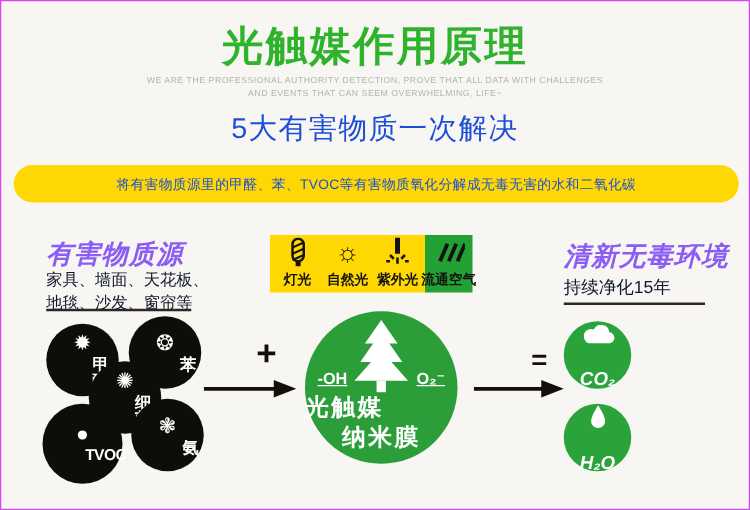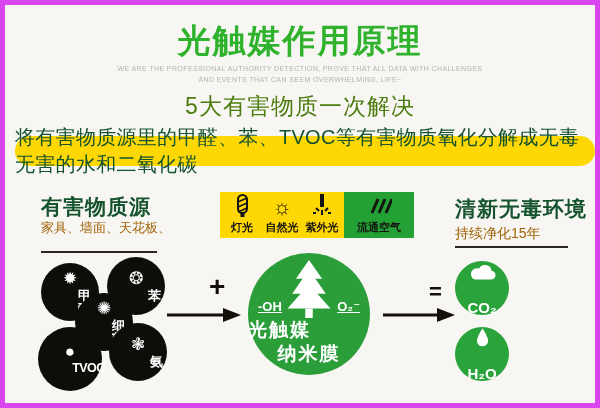--- a/index.html
+++ b/index.html
@@ -1,43 +1,43 @@
 <!DOCTYPE html>
 <html><head>
 <meta charset="utf-8">
 <style>
   html,body{margin:0;padding:0;background:#e8e7e4;}
   *{box-sizing:border-box;font-family:"Liberation Sans","DejaVu Sans",sans-serif;}
   .canvas{
     position:relative;width:600px;height:408px;margin:0 auto;
-    background:#f7f6f3;border:5px solid #d946ef;overflow:hidden;
+    background:#f7f6f3;border:1px solid #d946ef;overflow:hidden;
   }
   
   .title{
     position:absolute;top:14px;left:0;width:100%;text-align:center;
     font-size:33px;font-weight:700;color:#2fb32c;letter-spacing:2px;margin:0;
   }
   .tagline{
     position:absolute;top:58px;left:0;width:100%;text-align:center;
     font-size:7px;color:#b5b3af;letter-spacing:.4px;line-height:1.6;
   }
   .subtitle{
     position:absolute;top:86px;left:0;width:100%;text-align:center;
-    font-size:23px;font-weight:500;color:#4d7c0f;letter-spacing:1px;
+    font-size:23px;font-weight:500;color:#1d4ed8;letter-spacing:1px;
   }
   
   .banner{
     position:absolute;top:131px;left:10px;width:580px;height:30px;
     background:#ffd803;border-radius:16px;
     display:flex;align-items:center;justify-content:center;
-    font-size:20px;font-weight:500;color:#14532d;letter-spacing:.3px;
-  }
-  
-  .sec-head{position:absolute;font-size:21px;font-weight:700;color:#14532d;letter-spacing:1px;}
-  .sec-desc{position:absolute;font-size:13px;font-weight:500;color:#a16207;line-height:1.35;}
+    font-size:11px;font-weight:500;color:#1d4ed8;letter-spacing:.3px;
+  }
+  
+  .sec-head{position:absolute;font-size:21px;font-weight:700;color:#8b5cf6;letter-spacing:1px;font-style:italic;}
+  .sec-desc{position:absolute;font-size:13px;font-weight:500;color:#0f172a;line-height:1.35;}
   .rule{position:absolute;height:2px;background:#2b2722;}
   
   .pill{
     position:absolute;width:58px;height:58px;border-radius:50%;background:#0f0d0a;
     color:#fff;display:flex;flex-direction:column;align-items:center;justify-content:center;
     line-height:1;
   }
   .pill .g{font-size:17px;margin-bottom:2px;}
   .pill .t{font-size:13px;font-weight:700;letter-spacing:0;margin-left:37px;}
   .pill.big{width:64px;height:64px;}
@@ -48,57 +48,58 @@
   
   .strip{position:absolute;left:215px;top:187px;height:46px;display:flex;}
   .strip .seg-yellow{background:#ffd803;display:flex;padding:0 2px;}
   .strip .seg-green{background:#23a134;display:flex;}
   .cond{
     width:40px;display:flex;flex-direction:column;align-items:center;
     justify-content:flex-end;padding-bottom:3px;
   }
   .cond .ci{flex:1;display:flex;align-items:center;justify-content:center;color:#151310;}
   .cond .cl{font-size:11px;font-weight:700;color:#151310;white-space:nowrap;}
-  .cond.air{width:70px;text-align:center;}
+  .cond.air{width:38px;text-align:center;}
   .sun-glyph{font-size:21px;line-height:1;}
   
   .catalyst{
     position:absolute;left:243px;top:248px;width:122px;height:122px;border-radius:50%;
     background:#2b9e3a;color:#fff;
   }
   .catalyst .tree{position:absolute;left:50%;top:7px;transform:translateX(-50%);}
   .catalyst .formula{position:absolute;font-size:13px;font-weight:700;top:46px;}
   .catalyst .f-left{left:10px;text-decoration:underline;}
   .catalyst .f-right{right:10px;text-decoration:underline;}
   .catalyst .n1{position:absolute;top:64px;width:100%;text-align:left;font-size:19px;font-weight:700;letter-spacing:2px;}
   .catalyst .n2{position:absolute;top:88px;width:100%;text-align:center;font-size:19px;font-weight:700;letter-spacing:2px;}
   
   .gas{
     position:absolute;width:54px;height:54px;border-radius:50%;background:#2aa33b;
     color:#fff;display:flex;flex-direction:column;align-items:center;justify-content:center;
   }
-  .gas .t{font-size:15px;font-weight:700;line-height:1;margin-top:15px;}
+  .gas .t{font-size:15px;font-weight:700;line-height:1;margin-top:15px;font-style:italic;}
 </style>
 </head>
 <body>
 
 <div class="canvas">
 
   <h1 class="title">光触媒作用原理</h1>
   <div class="tagline">
     <span style="display:block">WE ARE THE PROFESSIONAL AUTHORITY DETECTION, PROVE THAT ALL DATA WITH CHALLENGES</span>
     <span style="display:block">AND EVENTS THAT CAN SEEM OVERWHELMING, LIFE~</span>
   </div>
   <div class="subtitle">5大有害物质一次解决</div>
 
   <div class="banner">将有害物质源里的甲醛、苯、TVOC等有害物质氧化分解成无毒无害的水和二氧化碳</div>
 
   <div class="sec-head" style="left:36px;top:188px;">有害物质源</div>
   <div class="sec-desc" style="left:36px;top:214px;">
     <span style="display:block">家具、墙面、天花板、</span>
+    <span style="display:block">地毯、沙发、窗帘等</span>
   </div>
   <div class="rule" style="left:36px;top:246px;width:116px;"></div>
 
   <div class="pill" style="left:36px;top:258px;">
     <span class="g">✹</span>
     <span class="t">甲醛</span>
   </div>
   <div class="pill" style="left:102px;top:252px;">
     <span class="g">❂</span>
     <span class="t">苯</span>

